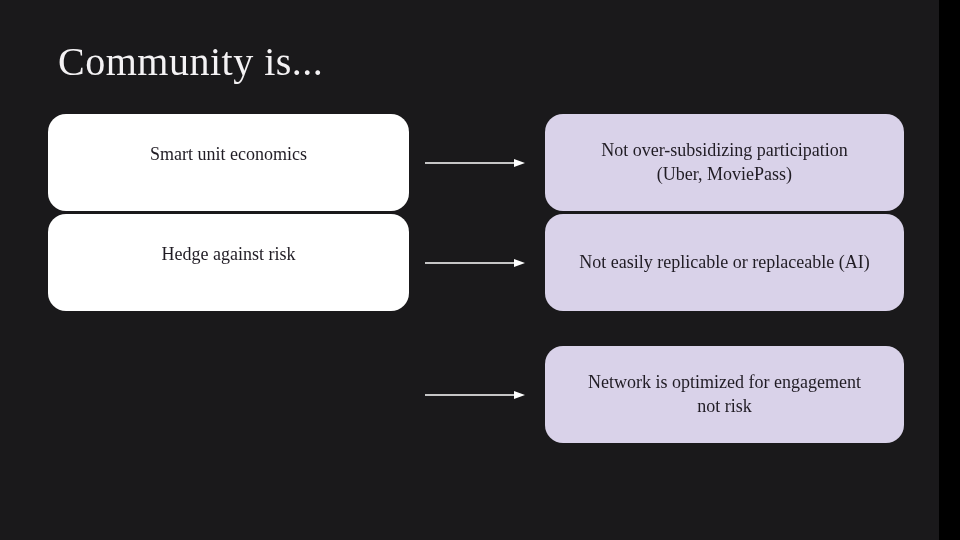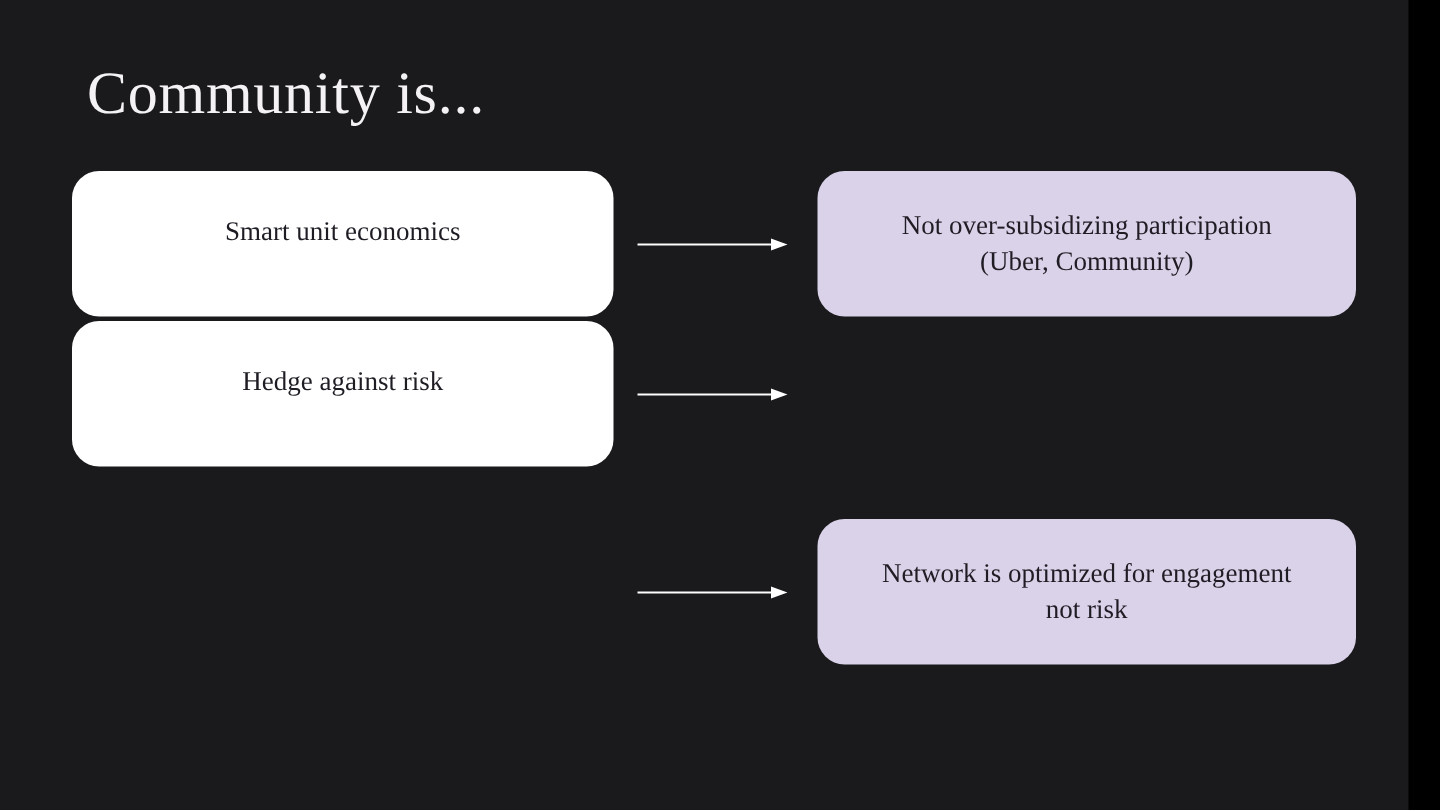--- a/index.html
+++ b/index.html
@@ -81,33 +81,36 @@
       <span class="box-label">Smart unit economics</span>
     </div>
     <div class="arrow">
       <svg viewBox="0 0 102 12" xmlns="http://www.w3.org/2000/svg">
         <line x1="1" y1="6" x2="92" y2="6" stroke="currentColor" stroke-width="1.4"></line>
         <polygon points="90,2 101,6 90,10" fill="currentColor"></polygon>
       </svg>
     </div>
     <div class="box box-right">
       <span class="box-label">Not over-subsidizing participation
-(Uber, Community)</span>
+(Uber, MoviePass)</span>
     </div>
   </div>
 
   <div class="row row-2">
     <div class="box box-left lift">
       <span class="box-label">Hedge against risk</span>
     </div>
     <div class="arrow">
       <svg viewBox="0 0 102 12" xmlns="http://www.w3.org/2000/svg">
         <line x1="1" y1="6" x2="92" y2="6" stroke="currentColor" stroke-width="1.4"></line>
         <polygon points="90,2 101,6 90,10" fill="currentColor"></polygon>
       </svg>
+    </div>
+    <div class="box box-right">
+      <span class="box-label">Not easily replicable or replaceable (AI)</span>
     </div>
   </div>
 
   <div class="row row-3">
     <div class="arrow">
       <svg viewBox="0 0 102 12" xmlns="http://www.w3.org/2000/svg">
         <line x1="1" y1="6" x2="92" y2="6" stroke="currentColor" stroke-width="1.4"></line>
         <polygon points="90,2 101,6 90,10" fill="currentColor"></polygon>
       </svg>
     </div>

